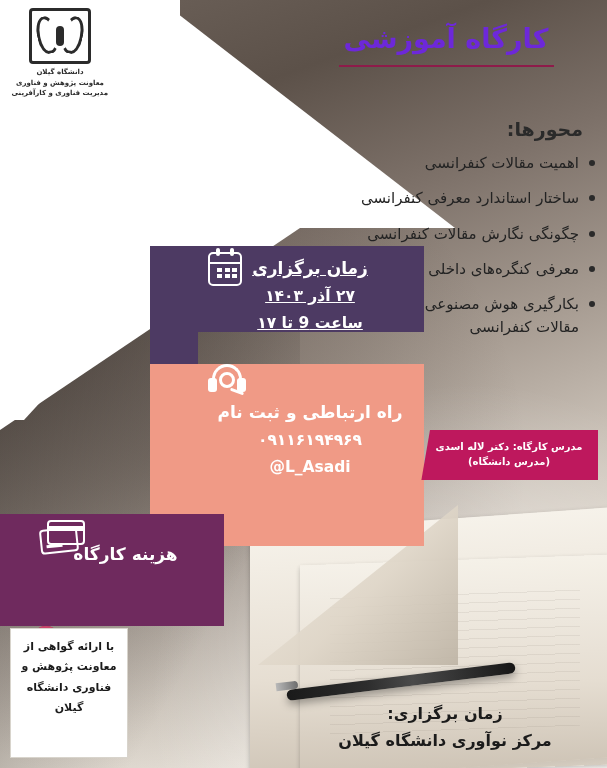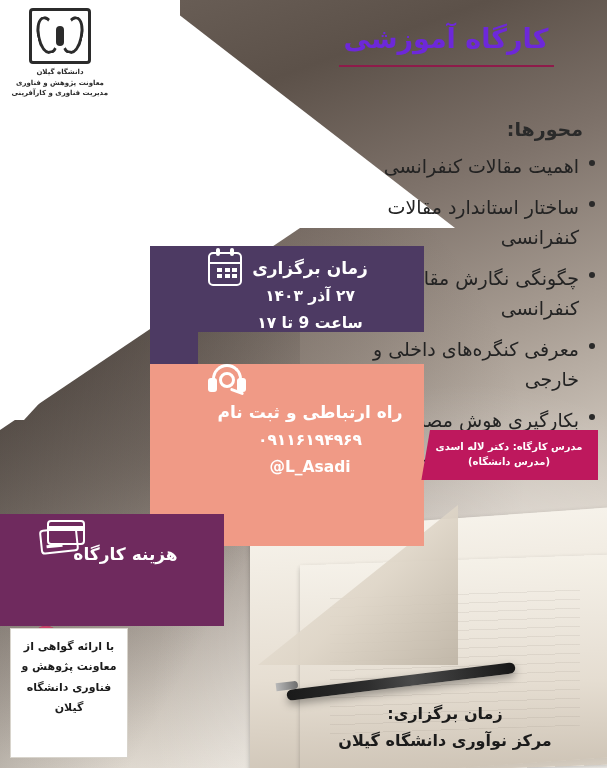--- a/index.html
+++ b/index.html
@@ -167,21 +167,21 @@
     font-weight: bold;
     color: #2a2a2a;
   }
   .axes-list {
     position: absolute;
     right: 10px; top: 152px;
     width: 270px;
     list-style: none;
     margin: 0; padding: 0;
     color: #232323;
-    font-size: 19px;
+    font-size: 15px;
     line-height: 1.55;
   }
   .axes-list li {
     position: relative;
     margin-bottom: 12px;
     padding-right: 18px;
     text-align: right;
   }
   .axes-list li::before {
     content: "";
@@ -196,20 +196,21 @@
   .block {
     position: absolute;
     color: #ffffff;
     text-align: center;
   }
   .blk-time {
     left: 196px; top: 246px;
     width: 228px; height: 86px;
     background: #4d3a63;
     clip-path: polygon(0 0, 228px 0, 228px 118px, 0 118px);
+    text-decoration: underline;
   }
   .blk-contact {
     left: 196px; top: 364px;
     width: 228px; height: 182px;
     background: #f09a86;
   }
   .blk-cost {
     left: 27px; top: 514px;
     width: 197px; height: 112px;
     background: #6f2a5e;
@@ -419,21 +420,21 @@
   </div>
 
   <div class="title-block">
     <div class="title-main">کارگاه آموزشی</div>
     <div class="title-rule"></div>
   </div>
 
   <div class="axes-head">محورها:</div>
   <ul class="axes-list">
     <li>اهمیت مقالات کنفرانسی</li>
-    <li>ساختار استاندارد مقالات کنفرانسی</li>
+    <li>ساختار استاندارد معرفی کنفرانسی</li>
     <li>چگونگی نگارش مقالات کنفرانسی</li>
     <li>معرفی کنگره‌های داخلی و خارجی</li>
     <li>بکارگیری هوش مصنوعی در نگارش مقالات کنفرانسی</li>
   </ul>
 
   <div class="block blk-time-left"></div>
   <div class="block blk-time">
     <div class="blk-inner">
       <div class="blk-title">زمان برگزاری</div>
       <div class="blk-line">۲۷ آذر ۱۴۰۳</div>

